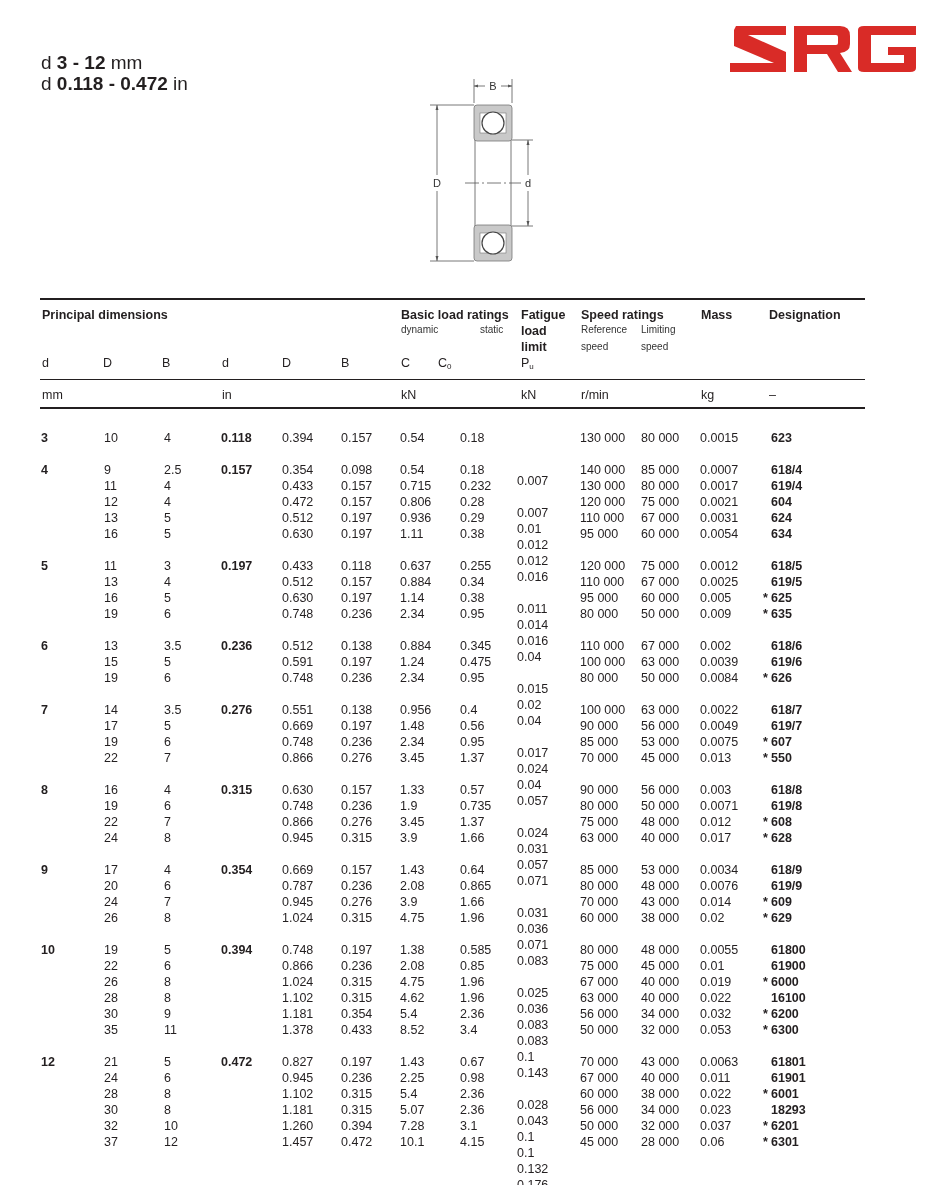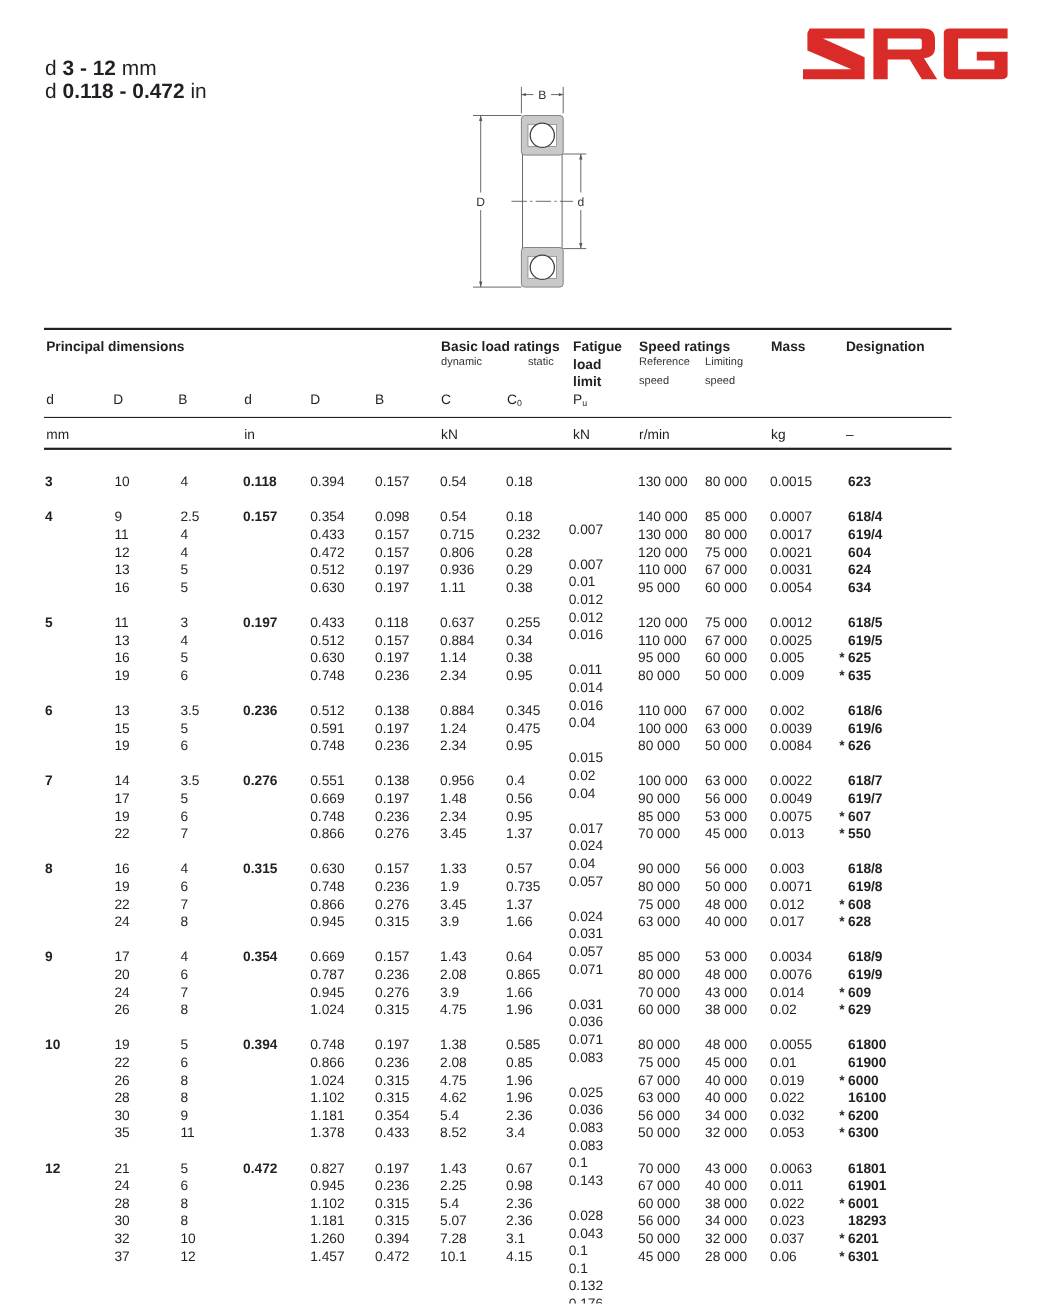--- a/index.html
+++ b/index.html
@@ -135,21 +135,21 @@
   <span class="hd b" style="left:661px; top:10px;">Mass</span>
   <span class="hd b" style="left:729px; top:10px;">Designation</span>
 
   <span class="hd" style="left:2px; top:58px;">d</span>
   <span class="hd" style="left:63px; top:58px;">D</span>
   <span class="hd" style="left:122px; top:58px;">B</span>
   <span class="hd" style="left:182px; top:58px;">d</span>
   <span class="hd" style="left:242px; top:58px;">D</span>
   <span class="hd" style="left:301px; top:58px;">B</span>
   <span class="hd" style="left:361px; top:58px;">C</span>
-  <span class="hd" style="left:421px; top:58px;text-align:right;"><span>C</span><sub>0</sub></span>
+  <span class="hd" style="left:398px; top:58px;text-align:right;"><span>C</span><sub>0</sub></span>
   <span class="hd" style="left:481px; top:58px;"><span>P</span><sub>u</sub></span>
 
   <div class="rule-mid"></div>
 
   <span class="hd" style="left:2px; top:90px;">mm</span>
   <span class="hd" style="left:182px; top:90px;">in</span>
   <span class="hd" style="left:361px; top:90px;">kN</span>
   <span class="hd" style="left:481px; top:90px;">kN</span>
   <span class="hd" style="left:541px; top:90px;">r/min</span>
   <span class="hd" style="left:661px; top:90px;">kg</span>

